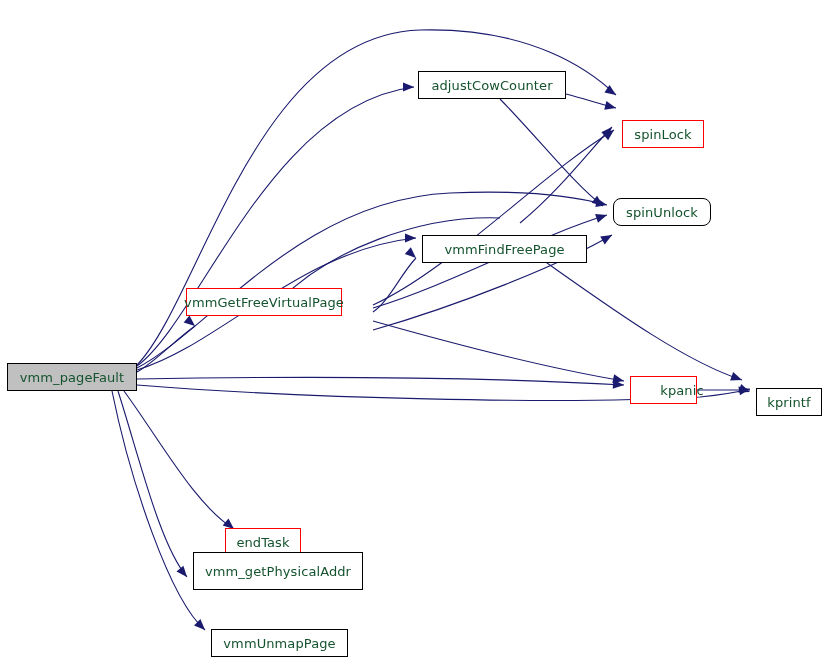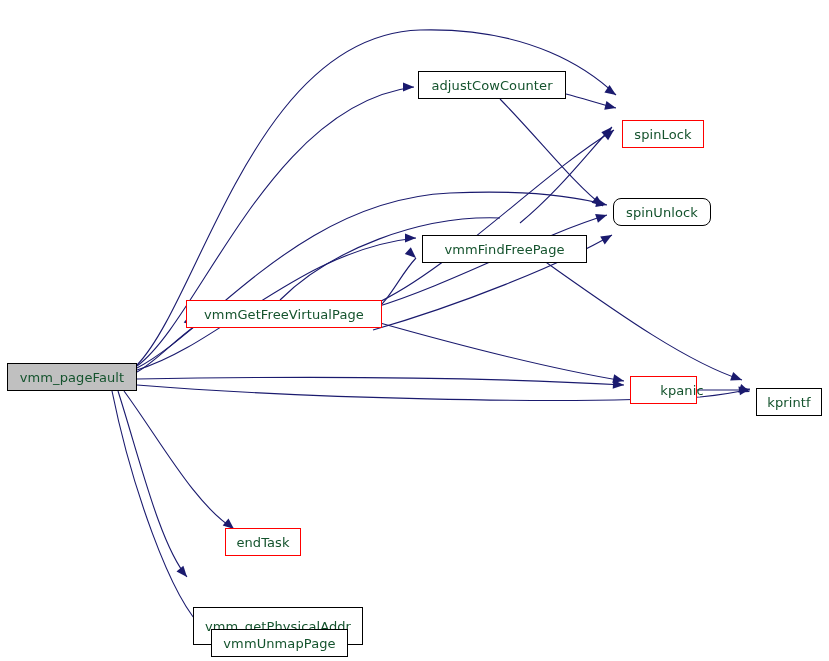--- a/index.html
+++ b/index.html
@@ -119,33 +119,33 @@
       </div>
       <div class="node red" style="left: 622px; top: 97px; width: 82px; height: 28px; margin-top: 23px;">
         <span class="node-label">spinLock</span>
       </div>
       <div class="node" style="left: 613px; top: 198px; width: 98px; height: 28px; border-radius: 8px;">
         <span class="node-label">spinUnlock</span>
       </div>
       <div class="node" style="left: 422px; top: 223px; width: 165px; height: 28px; margin-top: 12px;">
         <span class="node-label">vmmFindFreePage</span>
       </div>
-      <div class="node red" style="left: 186px; top: 300px; width: 196px; height: 28px;">
+      <div class="node red" style="left: 186px; top: 288px; width: 156px; height: 28px;">
         <span class="node-label">vmmGetFreeVirtualPage</span>
       </div>
       <div class="node red" style="left: 630px; top: 376px; width: 67px; height: 28px; padding-left: 37px;">
         <span class="node-label">kpanic</span>
       </div>
       <div class="node" style="left: 756px; top: 388px; width: 66px; height: 28px; justify-content: center;">
         <span class="node-label">kprintf</span>
       </div>
       <div class="node red" style="left: 225px; top: 528px; width: 76px; height: 28px;">
         <span class="node-label">endTask</span>
       </div>
-      <div class="node" style="left: 193px; top: 607px; width: 170px; height: 38px;">
+      <div class="node" style="left: 193px; top: 552px; width: 170px; height: 38px;">
         <span class="node-label">vmm_getPhysicalAddr</span>
       </div>
       <div class="node" style="left: 211px; top: 629px; width: 137px; height: 28px; text-align: right;">
         <span class="node-label">vmmUnmapPage</span>
       </div>
     </div>
 
 </div>
 
 </body></html>

